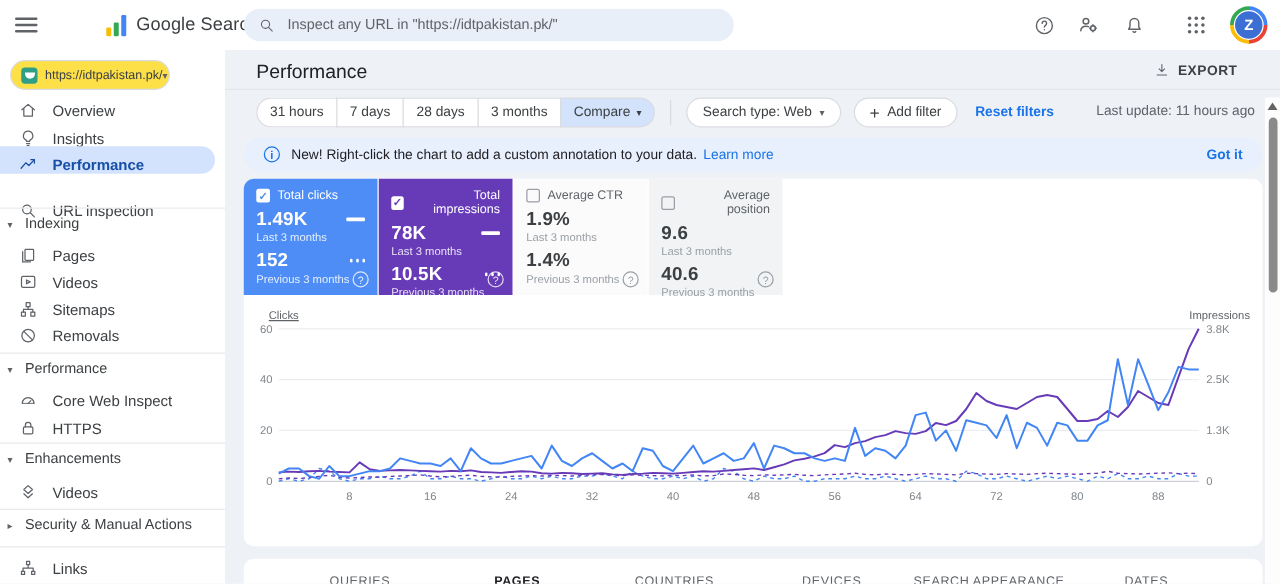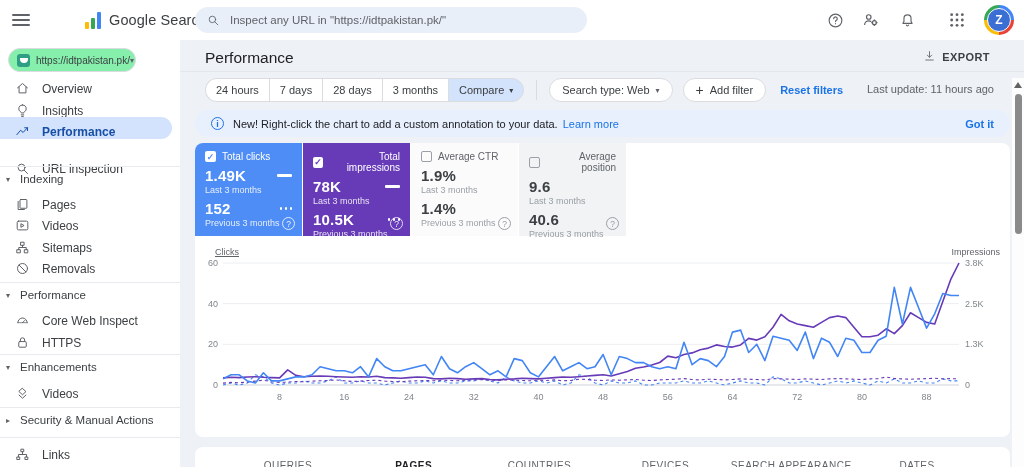--- a/index.html
+++ b/index.html
@@ -20,21 +20,21 @@
   .searchbox svg { flex:0 0 auto; }
   .searchbox input { border:none; outline:none; background:transparent; font-size:11.5px; color:#5f6368; width:100%; margin-left:10px; font-family:"Liberation Sans",sans-serif; }
   .searchbox input::placeholder { color:#5f6368; opacity:1; }
   .topbar-right { position:absolute; right:10px; top:0; height:40px; display:flex; align-items:center; gap:18px; }
   .tb-icon { width:18px; height:18px; display:flex; align-items:center; justify-content:center; cursor:pointer; }
   .avatar-ring { width:30px; height:30px; border-radius:50%; background:conic-gradient(#4285f4 0 25%, #ea4335 25% 50%, #fbbc04 50% 75%, #34a853 75% 100%); display:flex; align-items:center; justify-content:center; cursor:pointer; }
   .avatar { width:24px; height:24px; border-radius:50%; background:#3b6fd4; color:#fff; font-size:12px; font-weight:700; display:flex; align-items:center; justify-content:center; border:1px solid #fff; }
 
   
   .sidebar { position:absolute; left:0; top:40px; width:180px; height:427px; background:#fff; z-index:4; }
-  .property { position:absolute; left:8px; top:8px; width:128px; height:24px; border:1px solid #dadce0; border-radius:13px; background:#86efac; display:flex; align-items:center; padding:0 8px; cursor:pointer; }
+  .property { position:absolute; left:8px; top:8px; width:128px; height:24px; border:1px solid #dadce0; border-radius:13px; background:#fde047; display:flex; align-items:center; padding:0 8px; cursor:pointer; }
   .prop-icon { width:13px; height:13px; border-radius:3px; background:#2e9e84; position:relative; flex:0 0 auto; }
   .prop-icon::after { content:""; position:absolute; left:2.5px; top:4.5px; width:8px; height:5px; border-radius:0 0 8px 8px; background:#fff; }
   .property span.url { font-size:10px; color:#3c4043; margin-left:6px; white-space:nowrap; }
   .property .caret { margin-left:auto; font-size:8px; color:#5f6368; }
   .nav-row { position:absolute; left:0; width:172px; height:22px; display:flex; align-items:flex-end; padding-left:14px; font-size:12px; color:#3c4043; cursor:pointer; }
   .nav-row .nicon { width:16px; height:16px; margin-right:12px; display:flex; align-items:center; justify-content:center; flex:0 0 auto; }
   .nav-row.selected { background:#d3e3fd; border-radius:0 16px 16px 0; font-weight:700; color:#174ea6; }
   .sec-row { position:absolute; left:0; width:180px; height:20px; display:flex; align-items:center; padding-left:6px; font-size:11.5px; color:#3c4043; cursor:pointer; }
   .sec-row .scaret { width:10px; font-size:8px; color:#5f6368; margin-right:4px; }
   .sdiv { position:absolute; left:0; width:180px; height:1px; background:#e8eaed; }
@@ -50,21 +50,21 @@
   .seg .seg-btn { border:1px solid #dadce0; border-right:none; background:#fff; font-size:11px; color:#3c4043; padding:0 10px; display:flex; align-items:center; cursor:pointer; }
   .seg .seg-btn:first-child { border-radius:12px 0 0 12px; }
   .seg .seg-btn.compare { border-right:1px solid #dadce0; border-radius:0 12px 12px 0; background:#d3e3fc; gap:5px; }
   .seg .seg-btn.compare .dcaret { font-size:8px; color:#3c4043; }
   .vdiv { width:1px; height:20px; background:#dadce0; margin:0 12px; }
   .chip { height:24px; border:1px solid #dadce0; border-radius:13px; background:#fff; display:flex; align-items:center; padding:0 12px; font-size:11px; color:#3c4043; cursor:pointer; gap:6px; }
   .chip + .chip { margin-left:10px; }
   .chip .dcaret { font-size:8px; color:#5f6368; }
   .chip .plus { font-size:14px; color:#3c4043; line-height:1; }
   .reset-link { margin-left:14px; font-size:11px; font-weight:700; color:#1a73e8; cursor:pointer; }
-  .last-update { position:absolute; right:30px; top:43px; font-size:11px; color:#5f6368; }
+  .last-update { position:absolute; right:20px; top:43px; font-size:11px; color:#5f6368; }
 
   .banner { position:absolute; left:15px; top:70px; width:815px; height:27px; background:#e8f0fe; border-radius:14px; display:flex; align-items:center; padding:0 16px; }
   .info-ic { width:13px; height:13px; border-radius:50%; border:1.3px solid #1a73e8; color:#1a73e8; font-size:9px; font-weight:700; display:flex; align-items:center; justify-content:center; flex:0 0 auto; font-style:normal; }
   .banner .btxt { font-size:11px; color:#202124; margin-left:9px; }
   .banner .blink { font-size:11px; color:#1a73e8; margin-left:5px; cursor:pointer; }
   .banner .gotit { margin-left:auto; font-size:11px; font-weight:700; color:#1a73e8; cursor:pointer; }
 
   
   .panel { position:absolute; left:15px; top:103px; width:815px; height:294px; background:#fff; border-radius:8px; }
   .cards { position:absolute; left:0; top:0; display:flex; gap:1px; }
@@ -328,21 +328,21 @@
     <svg class="ic" width="13" height="13" viewBox="0 0 24 24">
         <path d="M12 3v10M8 9.5l4 4 4-4"></path>
         <path d="M5 18.5h14"></path>
       </svg>
     <span>EXPORT</span>
   </div>
   <div class="hdr-div"></div>
 
   <div class="filters">
     <div class="seg">
-      <div class="seg-btn">24 hours</div>
+      <div class="seg-btn">31 hours</div>
       <div class="seg-btn">7 days</div>
       <div class="seg-btn">28 days</div>
       <div class="seg-btn">3 months</div>
       <div class="seg-btn compare">
         <span>Compare</span>
         <span class="dcaret">▾</span>
       </div>
     </div>
     <div class="vdiv"></div>
     <div class="chip">

